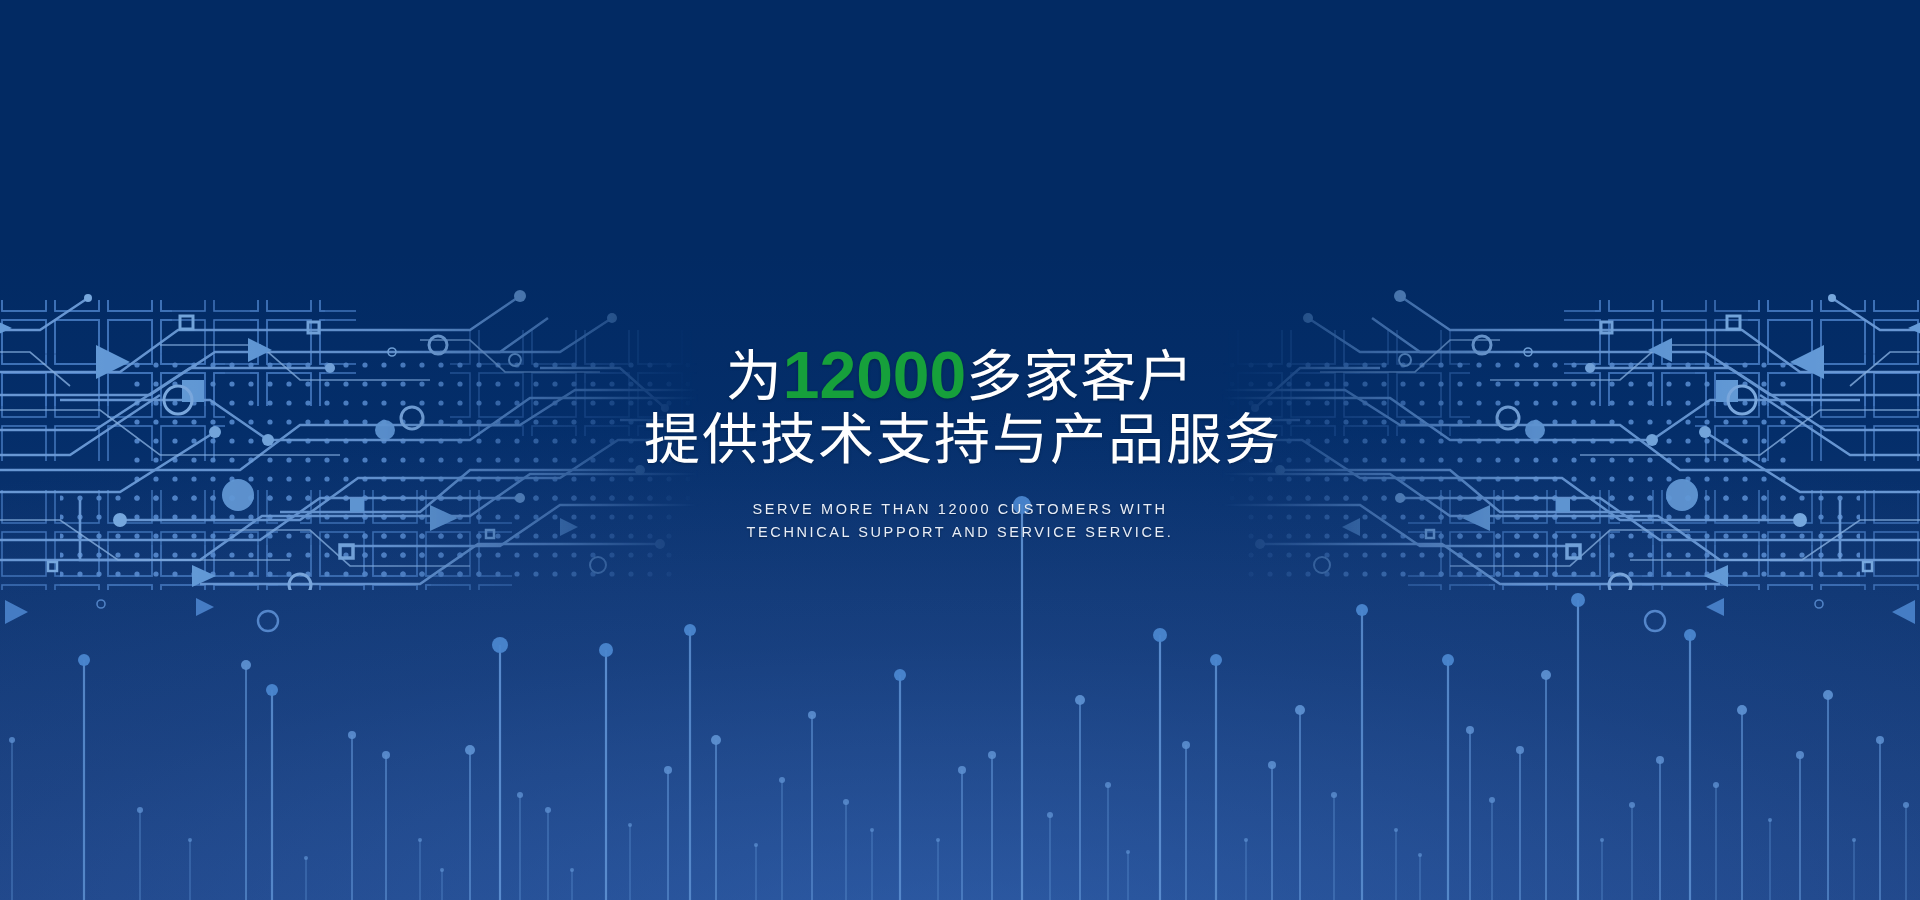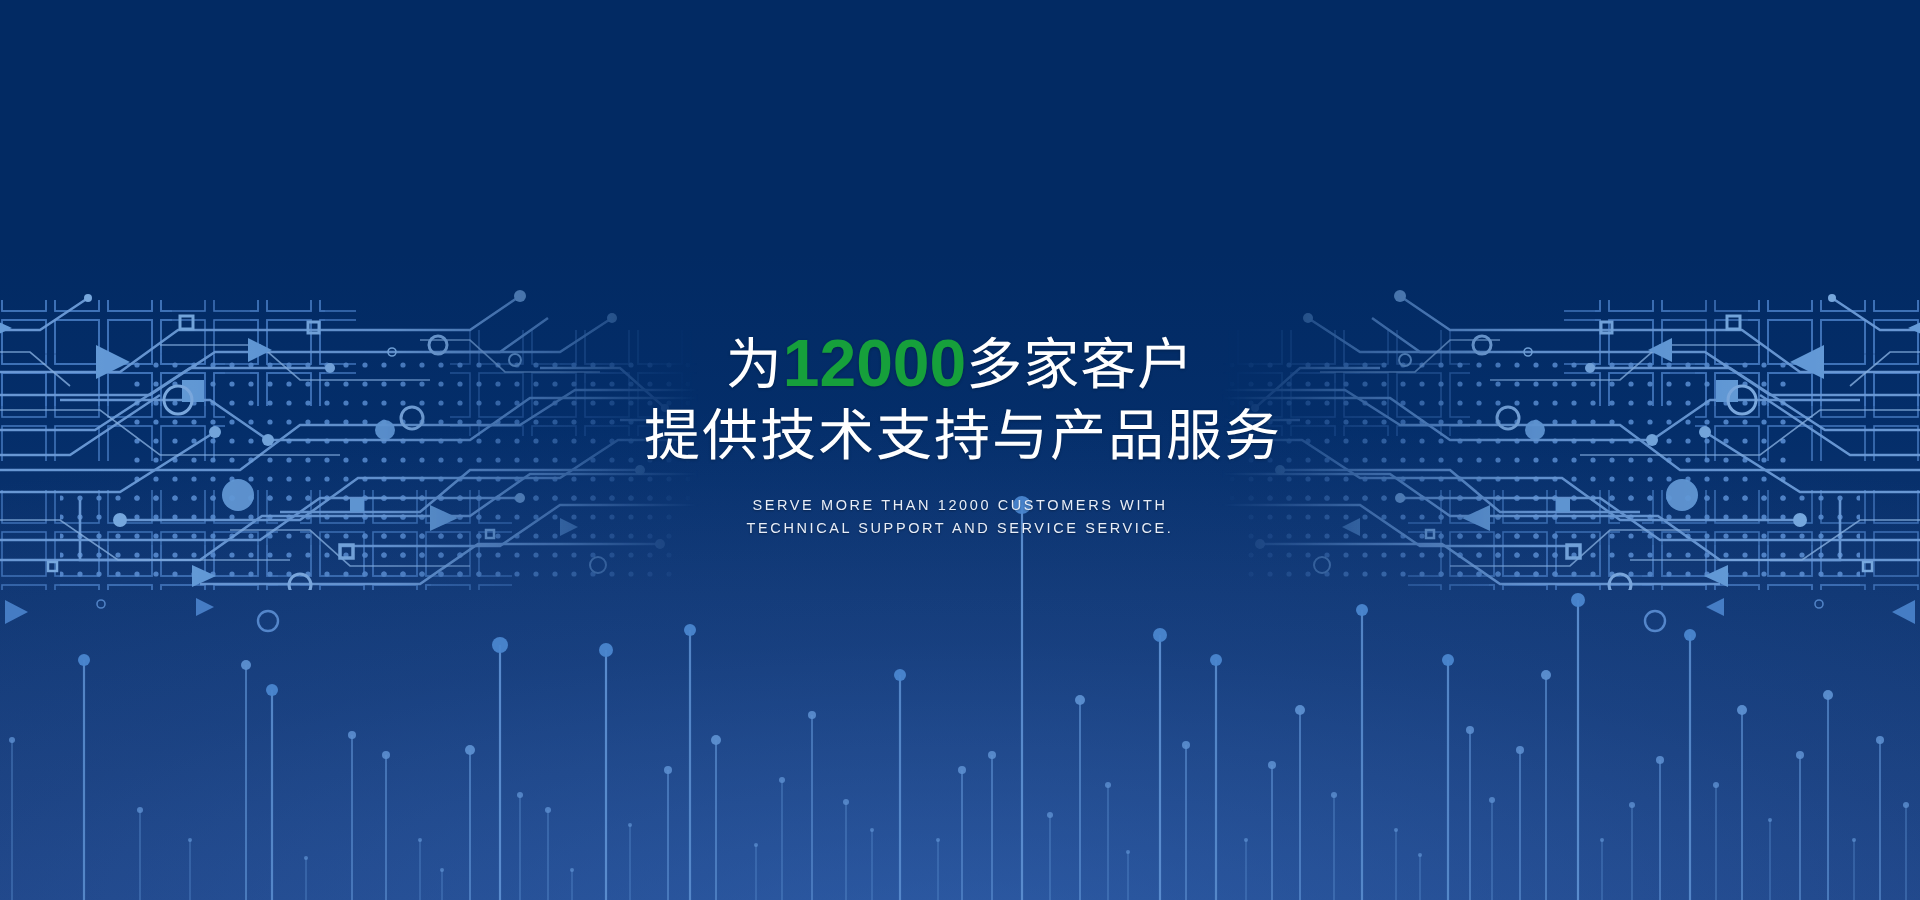--- a/index.html
+++ b/index.html
@@ -21,34 +21,34 @@
     background:
       radial-gradient(130% 80% at 50% 105%, rgba(60,115,200,0.50) 0%, rgba(48,98,180,0.20) 42%, rgba(0,0,0,0) 75%),
       linear-gradient(180deg,#022a63 0%,#022a63 28%,#042e6a 48%,#0f3570 66%,#183c78 86%,#1d4180 100%);
   }
 
   .layer{position:absolute;inset:0;}
   .svgfull{position:absolute;left:0;top:0;width:1920px;height:900px;display:block;}
 
   
   #text-block{
-    position:absolute;left:0;right:0;top:330px;
+    position:absolute;left:0;right:0;top:342px;
     text-align:center;z-index:40;
     text-shadow:0 1px 3px rgba(0,0,0,0.25);
   }
   .headline{
     font-size:56px;line-height:1.00;font-weight:400;color:#ffffff;
     letter-spacing:1px;white-space:nowrap;
   }
   .headline .num{
     color:#16a03b;font-weight:bold;font-size:66px;
     letter-spacing:0px;vertical-align:-2px;
     font-family:"Liberation Sans","DejaVu Sans",sans-serif;
   }
-  .headline.l2{margin-top:12px;letter-spacing:2px;padding-left:6px;}
+  .headline.l2{margin-top:4px;letter-spacing:2px;padding-left:6px;}
   .sub{
     margin-top:30px;color:#e8eef8;font-size:14.5px;
     letter-spacing:2.6px;line-height:1.62;font-weight:400;
     text-shadow:0 1px 2px rgba(0,0,0,0.35);
   }
   .sub div{white-space:nowrap;}
 </style>
 </head>
 <body>
 

